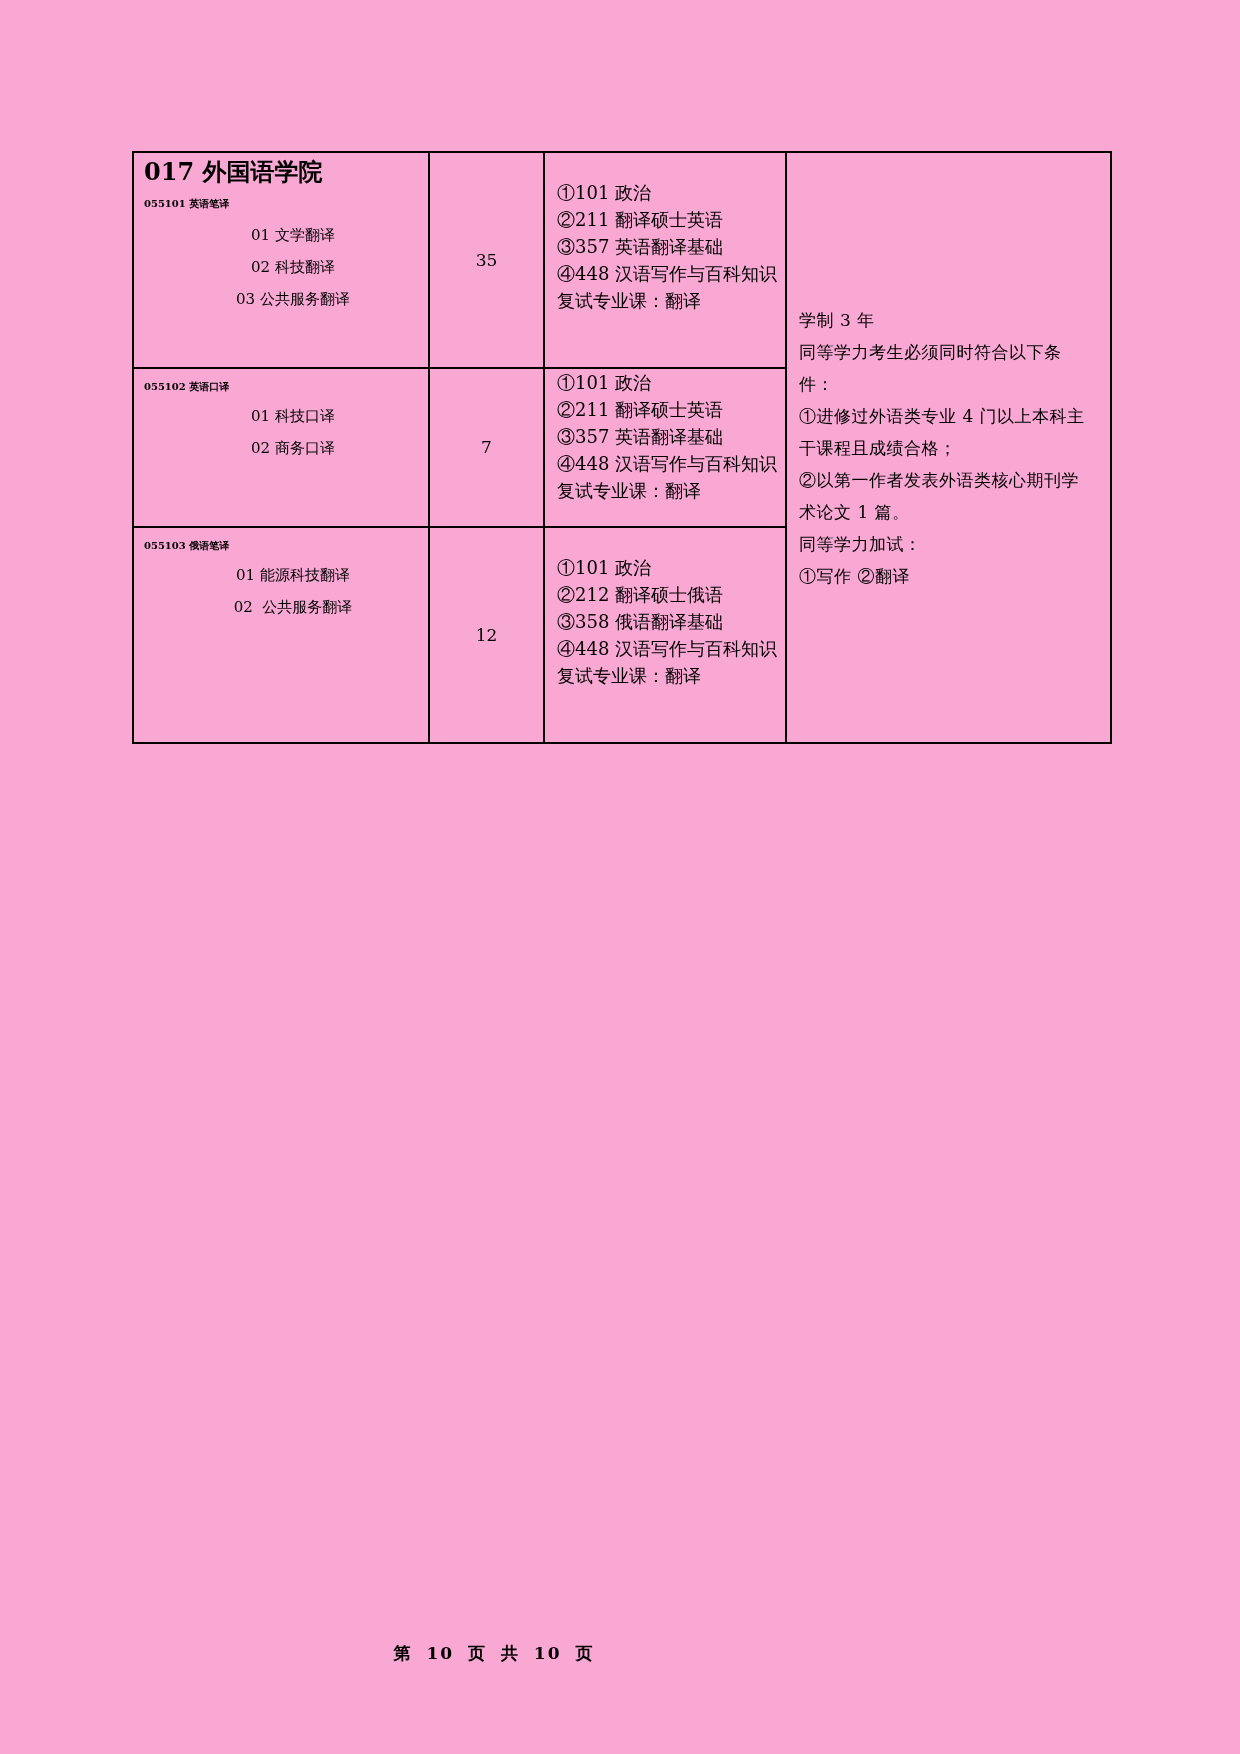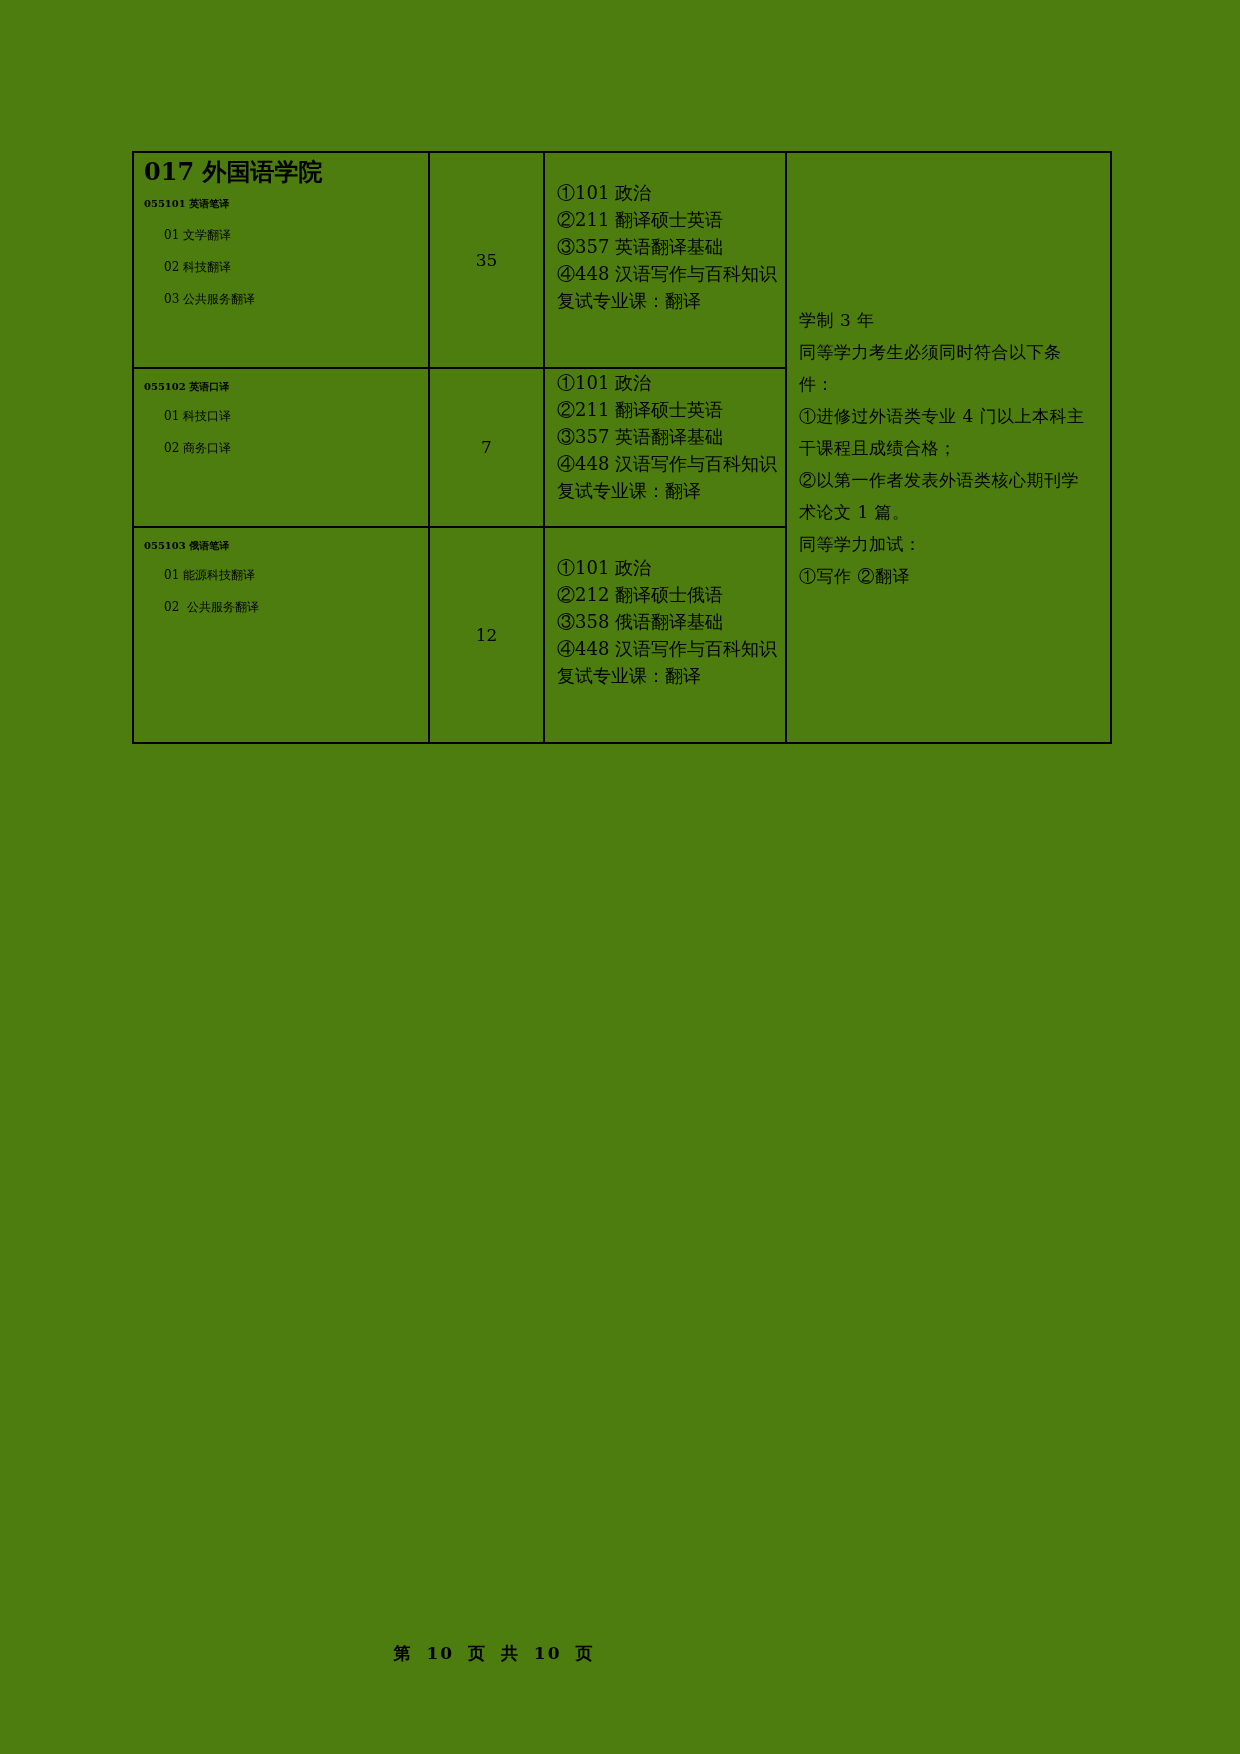--- a/index.html
+++ b/index.html
@@ -1,21 +1,21 @@
 <!DOCTYPE html>
 <html><head>
   <meta charset="utf-8">
   <style>
     html, body { margin: 0; padding: 0; background: #ffffff; }
     body {
       width: 1240px; height: 1754px; position: relative; overflow: hidden;
       font-family: "DejaVu Serif", "Liberation Serif", serif;
       color: #000000;
     }
-    .page { position: absolute; left: 0; top: 0; width: 1240px; height: 1754px; background: #4d7c0f; }
+    .page { position: absolute; left: 0; top: 0; width: 1240px; height: 1754px; background: #f9a8d4; }
 
     table.admissions {
       position: absolute;
       left: 132px; top: 151px;
       width: 978px;
       border-collapse: collapse;
       table-layout: fixed;
     }
     table.admissions td {
       border: 2px solid #000;
@@ -29,21 +29,21 @@
     col.c3 { width: 242px; }
     col.c4 { width: 325px; }
 
     tr.r1 td { height: 190px; }
     tr.r2 td { height: 133px; margin-top: 14px; }
     tr.r3 td { height: 190px; }
 
     .major-cell { padding: 2px 6px 0 10px !important; }
     .college-title { font-size: 24px; font-weight: bold; line-height: 34px; display: block; }
     .major-title { font-weight: bold; font-size: 10px; display: block; line-height: 30px; }
-    .direction { display: block; padding-left: 20px; line-height: 32px; font-size: 12px; }
+    .direction { display: block; padding-left: 20px; line-height: 32px; font-size: 15px; text-align: center; }
     .r2 .major-title, .r3 .major-title { line-height: 27px; padding-top: 2px; }
     .r2 .direction, .r3 .direction { line-height: 32px; }
 
     .quota-cell { text-align: center; vertical-align: middle !important; font-size: 17px; }
 
     .exam-cell { padding: 0 6px 0 12px !important; }
     .exam-line { display: block; white-space: nowrap; font-size: 18px; line-height: 27px; }
     .r1 .exam-cell .exam-list { padding-top: 26px; }
     .r2 .exam-cell .exam-list { padding-top: 0px; }
     .r3 .exam-cell .exam-list { padding-top: 26px; }

